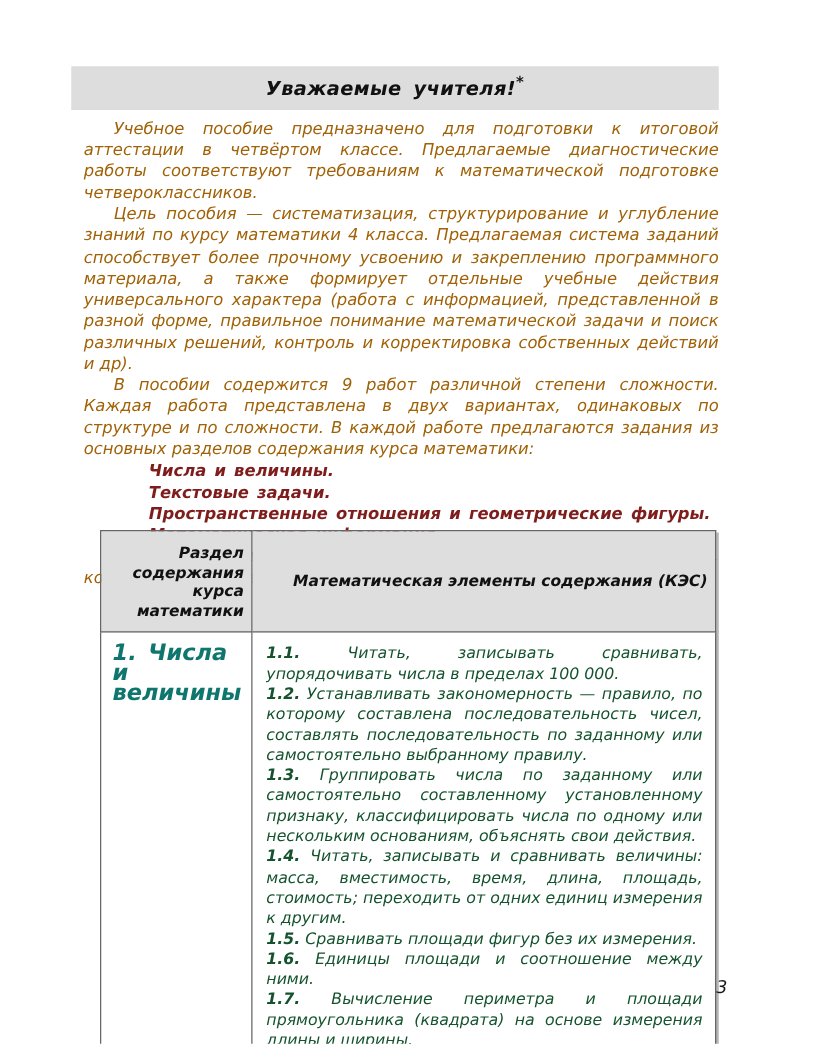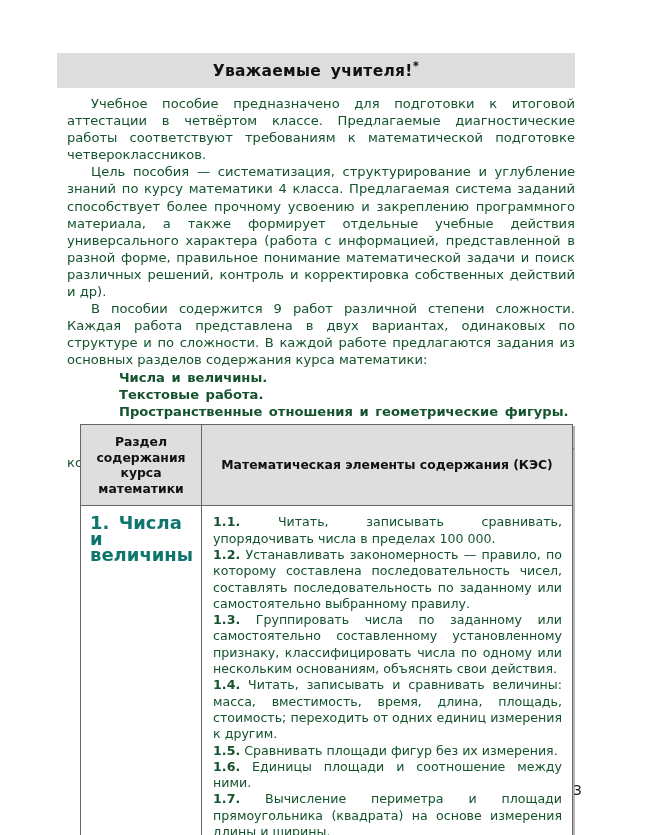--- a/index.html
+++ b/index.html
@@ -15,20 +15,21 @@
     position: relative;
     overflow: hidden;
   }
 
   .page {
     position: absolute;
     left: 0;
     top: 0;
     width: 650px;
     height: 835px;
+    font-style: italic;
   }
 
   
   .banner {
     position: absolute;
     left: 57px;
     top: 53px;
     width: 518px;
     height: 35px;
     background: #dddddd;
@@ -57,38 +58,38 @@
     top: 95px;
     width: 508px;
   }
   p.para {
     margin: 0;
     font-size: 13.1px;
     line-height: 17.1px;
     text-align: justify;
     text-indent: 24px;
     text-justify: inter-word;
-    color: #14532d;
+    color: #a16207;
   }
   p.para.continued {
     text-indent: 24px;
   }
 
   ul.topics {
     list-style: none;
     margin: 0;
     padding: 0;
   }
   ul.topics li {
     font-size: 13.1px;
     line-height: 17.1px;
     font-weight: bold;
     padding-left: 52px;
     word-spacing: 2px;
-    color: #14532d;
+    color: #7f1d1d;
   }
 
   
   .table-wrap {
     position: absolute;
     left: 80px;
     top: 424px;
     width: 493px;
   }
   table.kes {
@@ -99,21 +100,21 @@
   table.kes th,
   table.kes td {
     border: 1px solid #666;
     vertical-align: top;
   }
   table.kes thead th {
     background: #dedede;
     font-size: 12.4px;
     line-height: 15.6px;
     font-weight: bold;
-    text-align: center;
+    text-align: right;
     vertical-align: middle;
     padding: 9px 6px;
     color: #111;
   }
   th.col-section { width: 100px; }
   th.col-kes { width: 391px; }
 
   td.section-cell {
     width: 100px;
     padding: 9px 8px 8px 9px;
@@ -159,21 +160,21 @@
     </div>
   </div>
 
   <div class="body-text">
     <p class="para">Учебное пособие предназначено для подготовки к итоговой аттестации в четвёртом классе. Предлагаемые диагностические работы соответствуют требованиям к математической подготовке четвероклассников.</p>
     <p class="para">Цель пособия — систематизация, структурирование и углубление знаний по курсу математики 4 класса. Предлагаемая система заданий способствует более прочному усвоению и закреплению программного материала, а также формирует отдельные учебные действия универсального характера (работа с информацией, представленной в разной форме, правильное понимание математической задачи и поиск различных решений, контроль и корректировка собственных действий и др).</p>
     <p class="para">В пособии содержится 9 работ различной степени сложности. Каждая работа представлена в двух вариантах, одинаковых по структуре и по сложности. В каждой работе предлагаются задания из основных разделов содержания курса математики:</p>
 
     <ul class="topics">
       <li>Числа и величины.</li>
-      <li>Текстовые работа.</li>
+      <li>Текстовые задачи.</li>
       <li>Пространственные отношения и геометрические фигуры.</li>
       <li>Математическая информация.</li>
     </ul>
 
     <p class="para continued">В данной таблице представлены основные знания, умения и навыки, которыми должен владеть ученик к концу четвёртого года обучения.</p>
   </div>
 
   <div class="table-wrap">
     <table class="kes">
       <thead>

